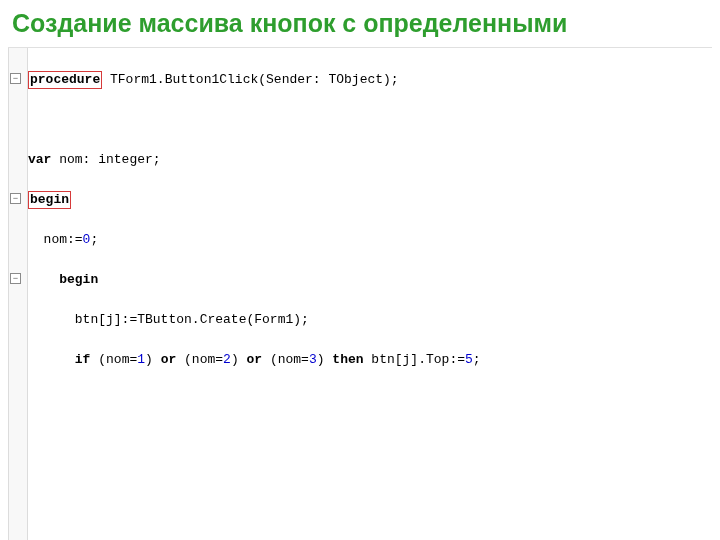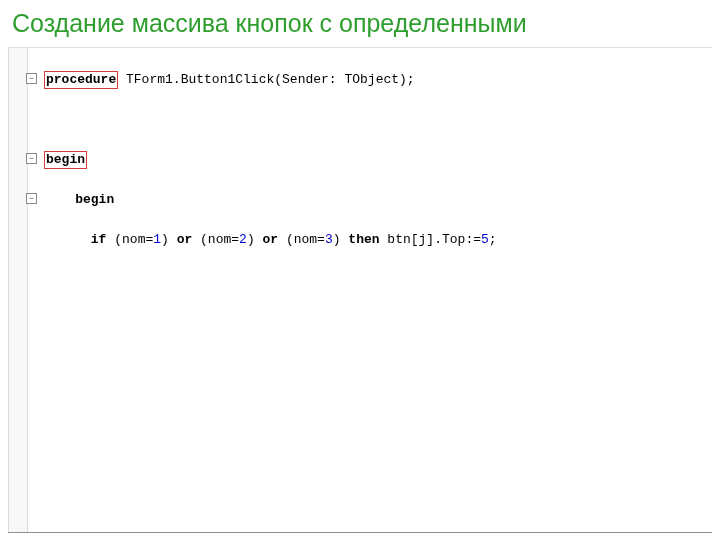--- a/index.html
+++ b/index.html
@@ -13,21 +13,21 @@
   }
   .page {
     width: 720px;
     height: 540px;
     position: relative;
   }
   .title {
     font-size: 25px;
     line-height: 1.25;
     color: #2e9e2e;
-    font-weight: 400;
+    font-weight: 700;
     padding: 8px 12px 0 12px;
   }
   .editor {
     margin: 8px 8px 0 8px;
     border-top: 1px solid #e0e0e0;
     border-bottom: 1px solid #909090;
     background: #ffffff;
     font-family: "Courier New", Courier, monospace;
     font-size: 13px;
     line-height: 20px;
@@ -43,21 +43,20 @@
     background: #f8f8f8;
   }
   .code {
     padding: 2px 0 2px 20px;
     white-space: pre;
   }
   .line {
     display: block;
     position: relative;
     height: 20px;
-    margin-left: 16px;
   }
   .fold {
     position: absolute;
     left: -18px;
     top: 3px;
     width: 11px;
     height: 11px;
     border: 1px solid #8a8a8a;
     background: #ffffff;
     box-sizing: border-box;
@@ -83,22 +82,25 @@
 
 <div class="title">
   <span>Создание массива кнопок с определенными</span><br>
 </div>
 
 <div class="editor">
   <div class="gutter"></div>
   <div class="code">
 <span class="line"><span class="fold"></span><span class="redbox"><span class="kw">procedure</span></span><span> TForm1.Button1Click(Sender: TObject);</span></span>
 <span class="line"> </span>
+<span class="line"><span class="kw">var</span><span> nom: integer;</span></span>
 <span class="line"><span class="fold"></span><span class="redbox kw">begin</span></span>
+<span class="line"><span>  nom:=</span><span class="num">0</span><span>;</span></span>
 <span class="line"><span class="fold"></span><span class="kw">    begin</span></span>
+<span class="line">      btn[j]:=TButton.Create(Form1);</span>
 <span class="line"><span>      </span><span class="kw">if</span><span> (nom=</span><span class="num">1</span><span>) </span><span class="kw">or</span><span> (nom=</span><span class="num">2</span><span>) </span><span class="kw">or</span><span> (nom=</span><span class="num">3</span><span>) </span><span class="kw">then</span><span> btn[j].Top:=</span><span class="num">5</span><span>;</span></span>
 
 
 
 
 
 
 
 
 

